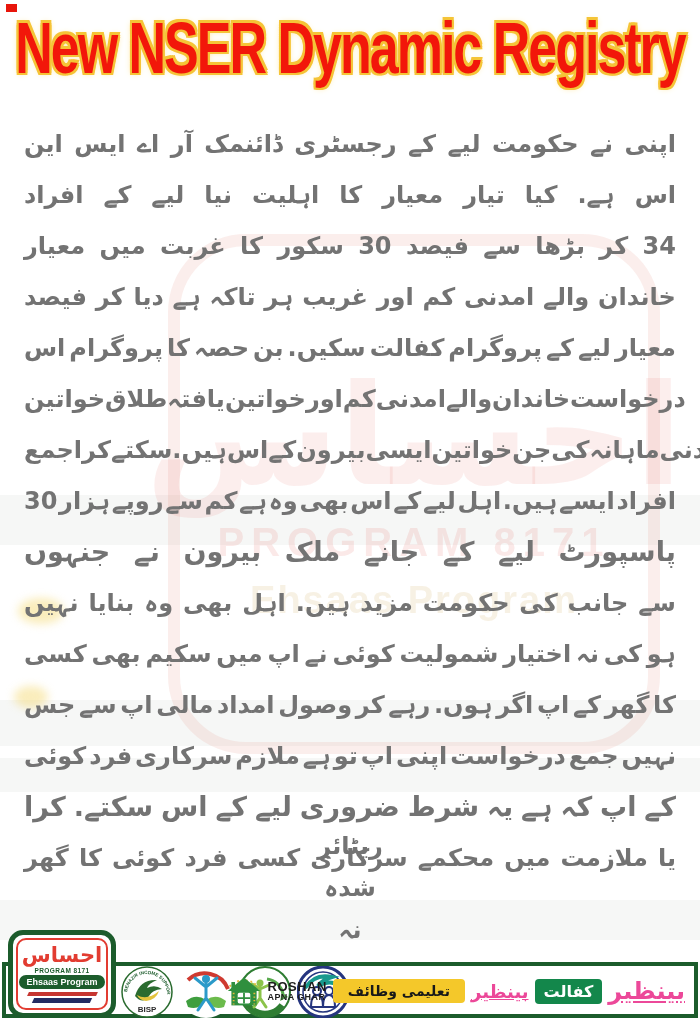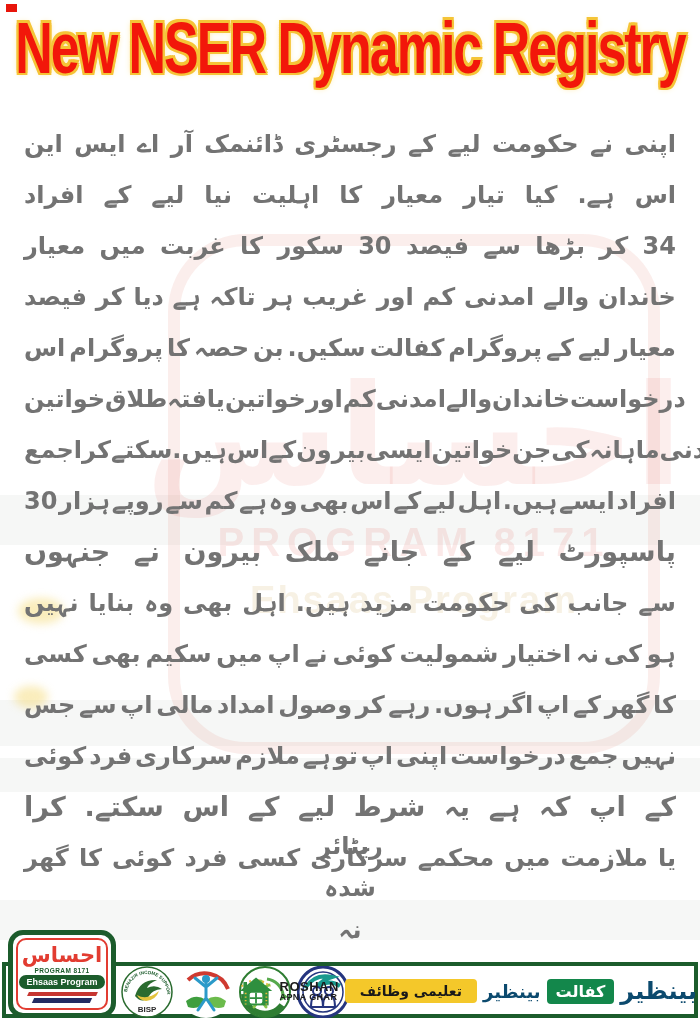--- a/index.html
+++ b/index.html
@@ -44,28 +44,28 @@
   .urdu-line span{unicode-bidi:isolate;direction:rtl;white-space:nowrap;}
   .urdu-line.wide{font-size:27px;}
   .urdu-line.center{justify-content:center;gap:14px;flex-direction:column;}
 
   
   .fbar{
     position:absolute;left:2px;right:2px;top:962px;height:56px;z-index:2;
     background:#fff;border:4px solid #1c5c2c;box-sizing:border-box;
   }
   .logos{position:absolute;left:121px;top:966px;height:52px;display:flex;align-items:center;gap:6px;z-index:4;}
-  .badges{position:absolute;right:3px;top:964px;height:54px;display:flex;align-items:center;gap:6px;z-index:4;}
+  .badges{position:absolute;right:15px;top:964px;height:54px;display:flex;align-items:center;gap:6px;z-index:4;}
   .roshan{display:flex;flex-direction:column;justify-content:center;line-height:1;color:#1c1c1c;}
   .roshan .l1{font-weight:bold;font-size:13px;letter-spacing:.5px;}
   .roshan .l2{font-weight:bold;font-size:9px;letter-spacing:.4px;}
   .badge{font-family:"DejaVu Sans",sans-serif;font-weight:bold;direction:rtl;border-radius:4px;}
   .badge-yellow{background:#f4c82a;color:#191919;font-size:14px;padding:4px 15px;}
   .badge-green{background:#13874b;color:#ffffff;font-size:16px;padding:3px 9px;}
-  .benazir{font-family:"DejaVu Sans",sans-serif;font-weight:bold;color:#0c4a6e;direction:rtl;}
+  .benazir{font-family:"DejaVu Sans",sans-serif;font-weight:bold;color:#ec4899;direction:rtl;text-decoration:underline;}
   .benazir.big{font-size:24px;}
   .benazir.mid{font-size:18px;}
 
   
   .elogo{
     position:absolute;left:8px;top:930px;width:108px;height:88px;z-index:5;
     background:#fff;border:5px solid #1c5c2c;border-radius:15px;box-sizing:border-box;
     display:flex;align-items:stretch;padding:3px;
   }
   .elogo-in{
@@ -275,20 +275,21 @@
         <span>درخواست</span>
         <span>جمع</span>
         <span>نہیں</span>
       </div>
     <div class="urdu-line wide">
         <span>کرا</span>
         <span>سکتے.</span>
         <span>اس</span>
         <span>کے</span>
         <span>لیے</span>
+        <span>ضروری</span>
         <span>شرط</span>
         <span>یہ</span>
         <span>ہے</span>
         <span>کہ</span>
         <span>اپ</span>
         <span>کے</span>
       </div>
     <div class="urdu-line">
         <span>گھر</span>
         <span>کا</span>

